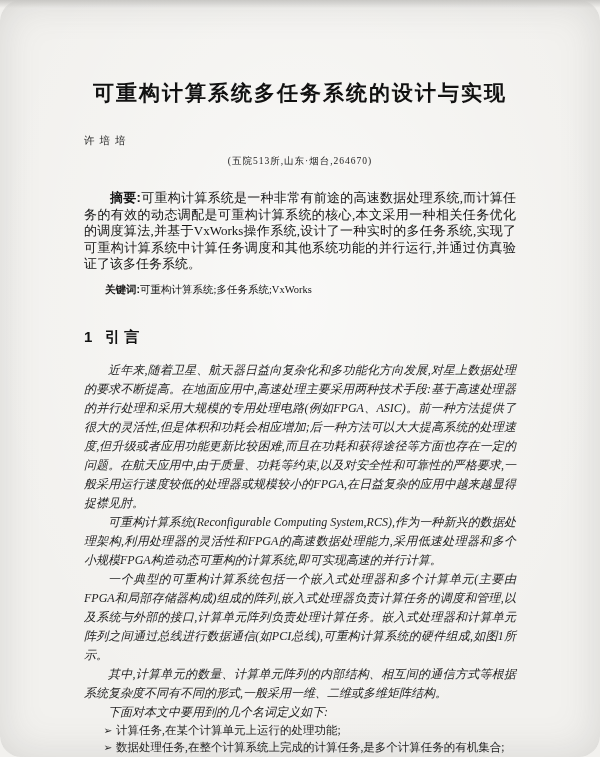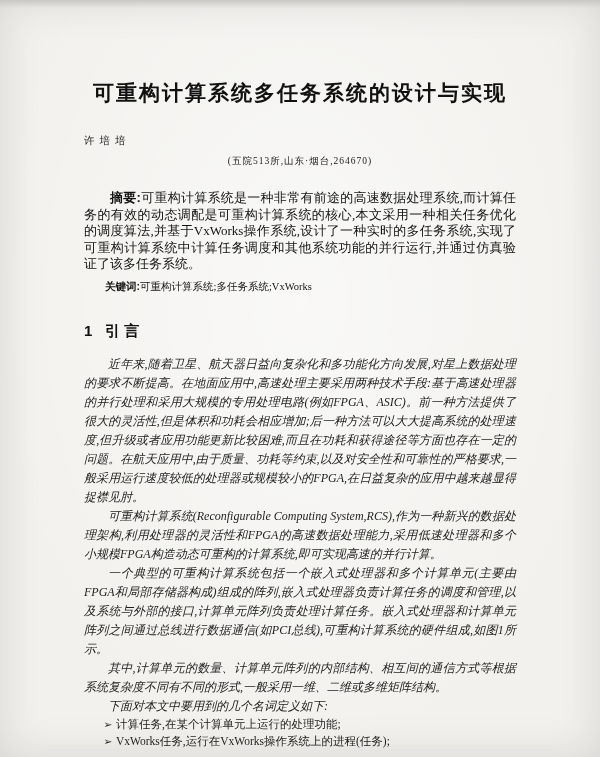--- a/index.html
+++ b/index.html
@@ -11,20 +11,21 @@
     color: #1b1b1b;
   }
   .page {
     position: relative;
     width: 600px; height: 757px;
     padding: 52px 84px 0 84px;
     background:
       radial-gradient(ellipse at 50% 40%, rgba(255,255,255,0.55), rgba(0,0,0,0) 75%),
       #f2f1ee;
     box-shadow: inset 0 0 40px rgba(90,90,90,0.18);
+    border-radius: 21px;
   }
   .scan-edge-top {
     position: absolute; left: 0; top: 0; width: 100%; height: 8px;
     background: linear-gradient(#c9c8c5, rgba(201,200,197,0));
   }
   .title {
     margin: 26px 0 0 0;
     text-align: center;
     font-family: "Liberation Sans", "DejaVu Sans", sans-serif;
     font-size: 21px; font-weight: bold;
@@ -44,21 +45,21 @@
     font-size: 13px; line-height: 16.5px;
     text-align: justify; text-indent: 2em;
     color: #141414;
   }
   .abstract .label, .keywords .label {
     font-family: "Liberation Sans", "DejaVu Sans", sans-serif;
     font-weight: bold;
   }
   .keywords {
     margin: 7px 0 0 0;
-    font-size: 10.5px; line-height: 12px;
+    font-size: 10.5px; line-height: 19px;
     text-indent: 2em;
     color: #141414;
   }
   .section-heading {
     margin: 28px 0 14px 0;
     font-family: "Liberation Sans", "DejaVu Sans", sans-serif;
     font-size: 15px; font-weight: bold; line-height: 20px;
     color: #111;
   }
   .section-heading .sec-num { margin-right: 0.85em; }
@@ -104,16 +105,17 @@
   <p class="para">近年来,随着卫星、航天器日益向复杂化和多功能化方向发展,对星上数据处理的要求不断提高。在地面应用中,高速处理主要采用两种技术手段:基于高速处理器的并行处理和采用大规模的专用处理电路(例如FPGA、ASIC)。前一种方法提供了很大的灵活性,但是体积和功耗会相应增加;后一种方法可以大大提高系统的处理速度,但升级或者应用功能更新比较困难,而且在功耗和获得途径等方面也存在一定的问题。在航天应用中,由于质量、功耗等约束,以及对安全性和可靠性的严格要求,一般采用运行速度较低的处理器或规模较小的FPGA,在日益复杂的应用中越来越显得捉襟见肘。</p>
   <p class="para">可重构计算系统(Reconfigurable Computing System,RCS),作为一种新兴的数据处理架构,利用处理器的灵活性和FPGA的高速数据处理能力,采用低速处理器和多个小规模FPGA构造动态可重构的计算系统,即可实现高速的并行计算。</p>
 
 
   <p class="para">一个典型的可重构计算系统包括一个嵌入式处理器和多个计算单元(主要由FPGA和局部存储器构成)组成的阵列,嵌入式处理器负责计算任务的调度和管理,以及系统与外部的接口,计算单元阵列负责处理计算任务。嵌入式处理器和计算单元阵列之间通过总线进行数据通信(如PCI总线),可重构计算系统的硬件组成,如图1所示。</p>
   <p class="para">其中,计算单元的数量、计算单元阵列的内部结构、相互间的通信方式等根据系统复杂度不同有不同的形式,一般采用一维、二维或多维矩阵结构。</p>
   <p class="para">下面对本文中要用到的几个名词定义如下:</p>
 
   <div class="defs">
     <div class="def-row"><span class="marker">➢</span><span>计算任务,在某个计算单元上运行的处理功能;</span></div>
+    <div class="def-row"><span class="marker">➢</span><span>数据处理任务,在整个计算系统上完成的计算任务,是多个计算任务的有机集合;</span></div>
     <div class="def-row"><span class="marker">➢</span><span>VxWorks任务,运行在VxWorks操作系统上的进程(任务);</span></div>
 
   </div>
 </div>
 
 </body></html>

